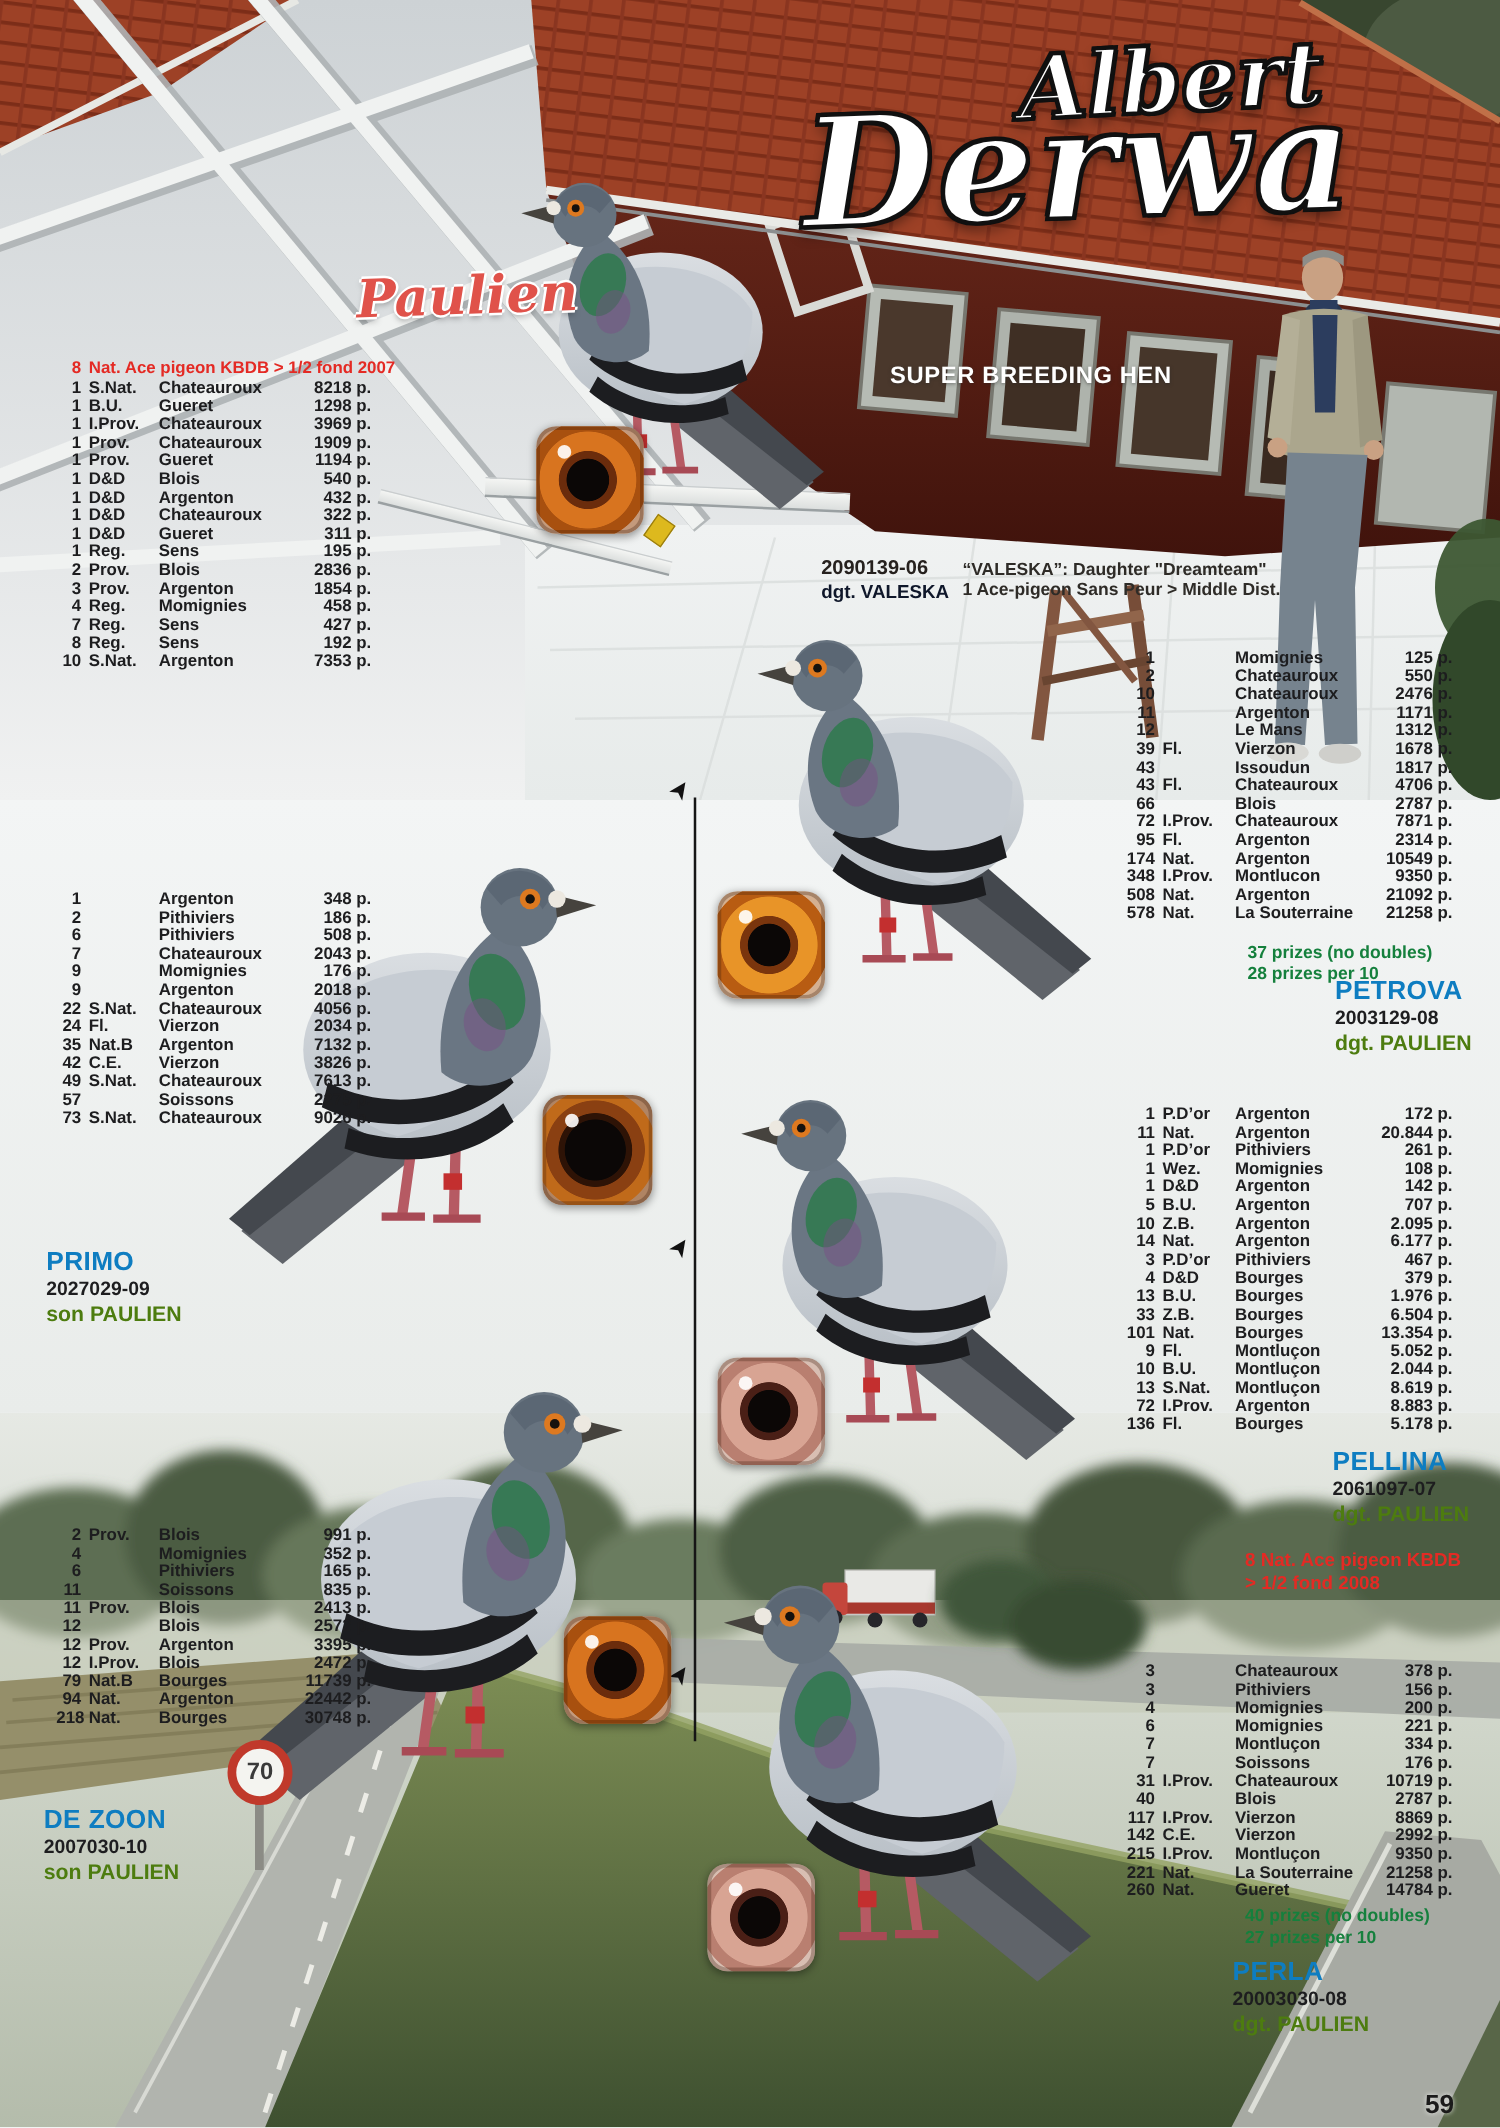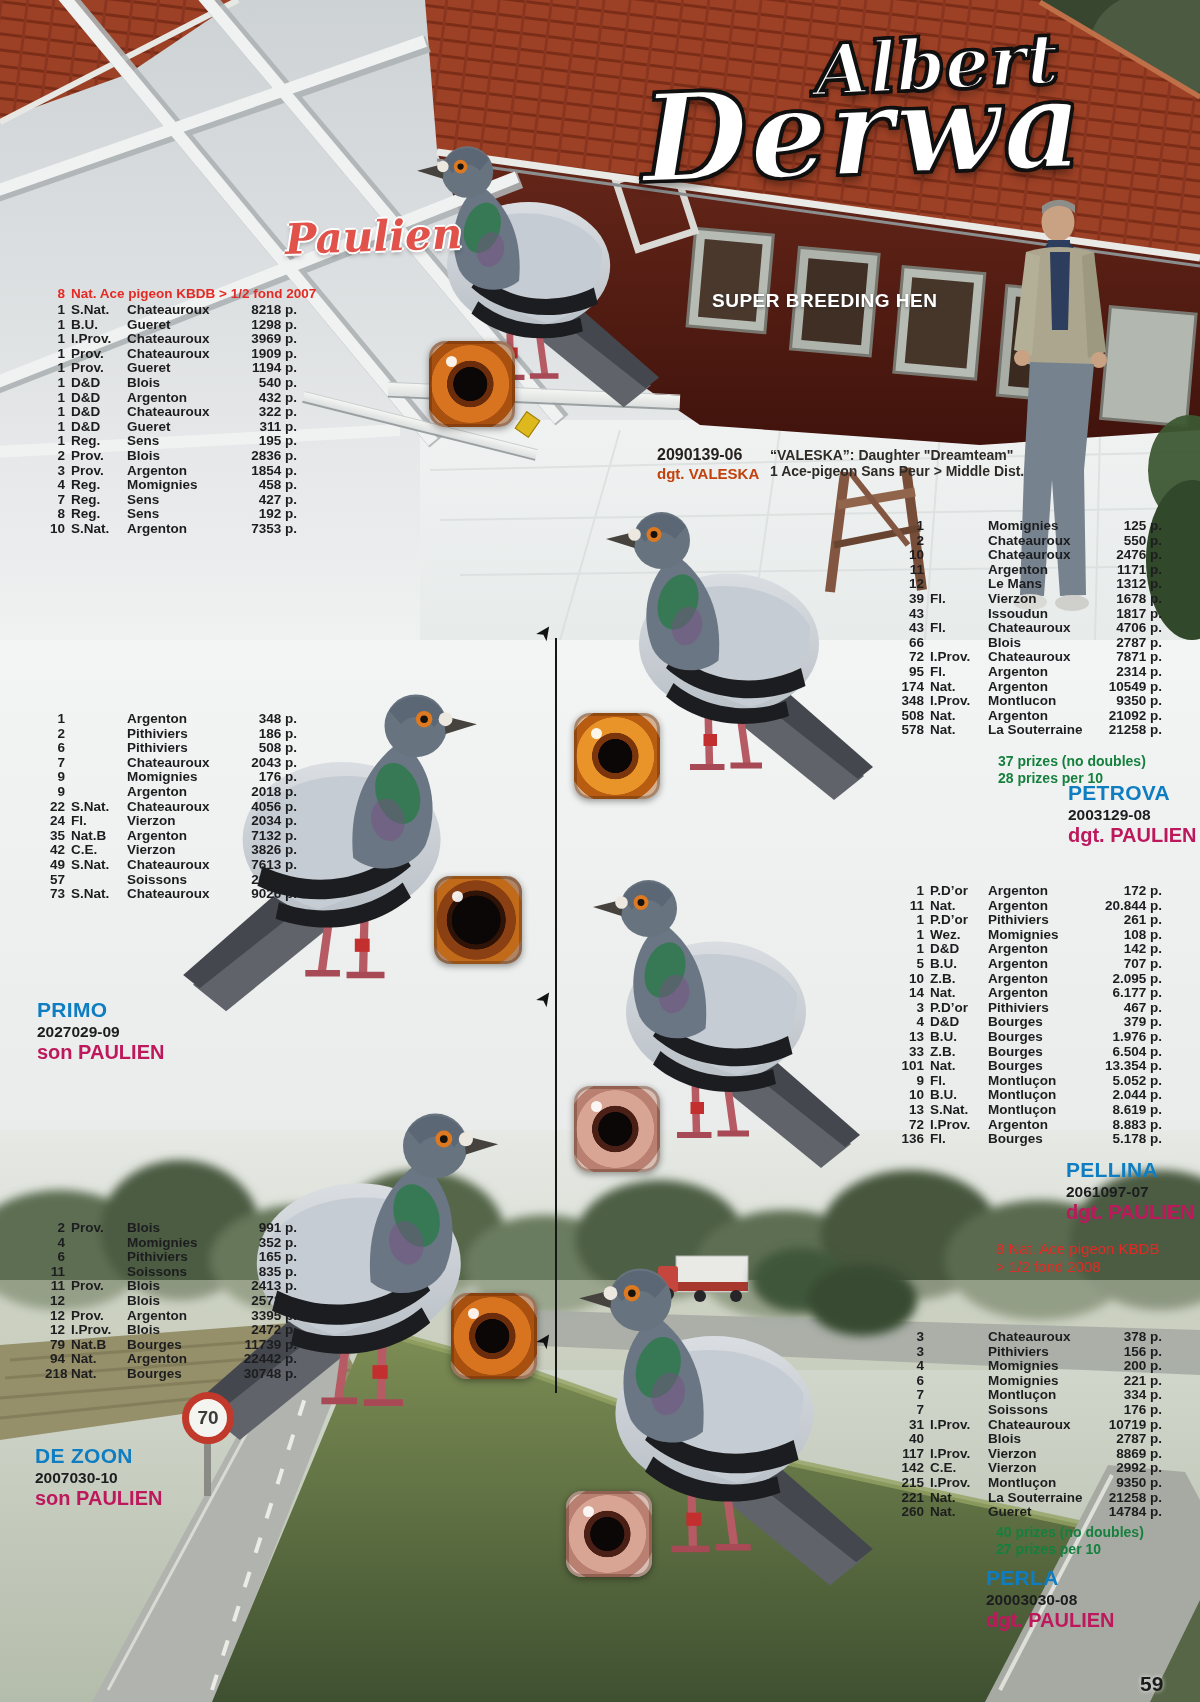--- a/index.html
+++ b/index.html
@@ -14,26 +14,26 @@
   .rrow .pos{text-align:right;}
   .rrow .race,.rrow .cat{white-space:nowrap;}
   .rrow .pts{text-align:right;white-space:nowrap;}
   .ace-row{display:grid;grid-template-columns:20px 1fr;column-gap:6px;font-weight:bold;
            font-size:13.5px;line-height:14.6px;}
   .ace-row .pos{text-align:right;}
   .red{color:#e42a24;}
   
   .pname{font-size:21px;line-height:24px;font-weight:bold;color:#0e7dc1;letter-spacing:.3px;}
   .pring{font-size:15.5px;line-height:20px;font-weight:bold;color:#1d1d1f;}
-  .prel{font-size:20px;line-height:20px;font-weight:bold;color:#be185d;}
+  .prel{font-size:17px;line-height:20px;font-weight:bold;color:#4d7c0f;}
   .prizes{font-size:14px;line-height:16.5px;font-weight:bold;color:#15803d;}
-  .acelines{font-size:15px;line-height:18px;font-weight:normal;color:#e42a24;}
+  .acelines{font-size:15px;line-height:18px;font-weight:bold;color:#e42a24;}
   
   .vring{font-size:16px;line-height:18px;font-weight:bold;color:#26211e;}
-  .vrel{font-size:15px;line-height:19px;font-weight:bold;color:#c2410c;}
+  .vrel{font-size:15px;line-height:19px;font-weight:bold;color:#0f172a;}
   .vnote{font-size:14px;line-height:16px;font-weight:bold;color:#2e2b27;}
   .superhen{font-size:19px;font-weight:bold;color:#ffffff;letter-spacing:.5px;
             text-shadow:0 1px 3px rgba(40,40,40,.55);}
   
   .script-name{font-family:"DejaVu Serif",serif;font-style:italic;font-weight:bold;font-size:42px;
       color:#e0524a;transform:rotate(-2deg);
       text-shadow:-2px 0 0 #fff,2px 0 0 #fff,0 -2px 0 #fff,0 2px 0 #fff,0 3px 5px rgba(0,0,0,.35);}
   .logo{font-family:"DejaVu Serif",serif;font-style:italic;font-weight:bold;color:#fff;
       -webkit-text-stroke:3px #101010;
       text-shadow:-2px -2px 0 #101010,2px -2px 0 #101010,-2px 2px 0 #101010,2px 2px 0 #101010,0 6px 10px rgba(0,0,0,.45);}

